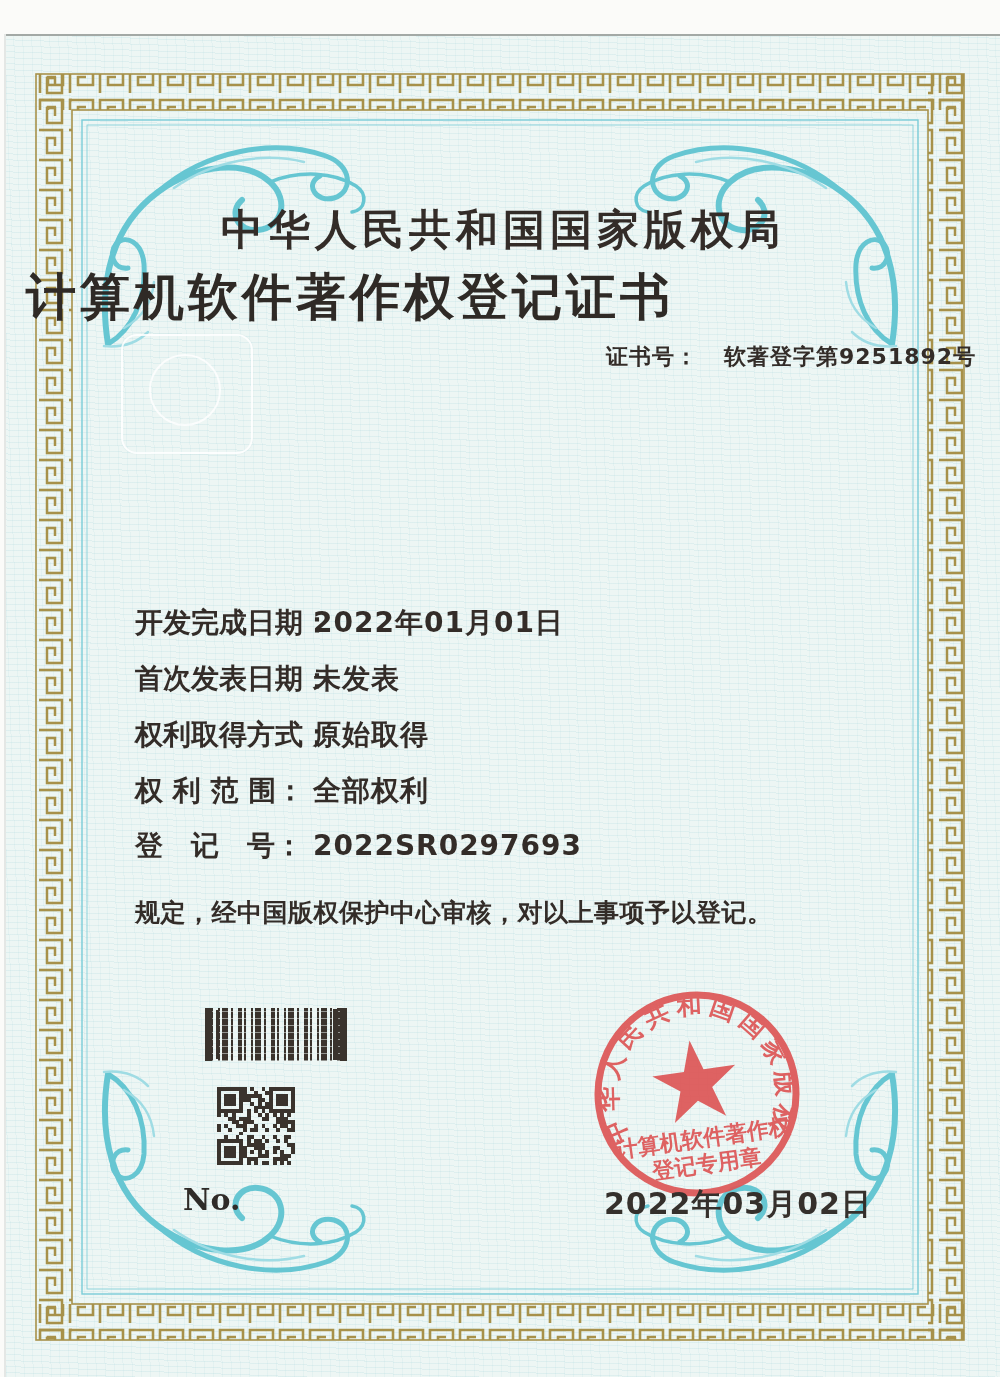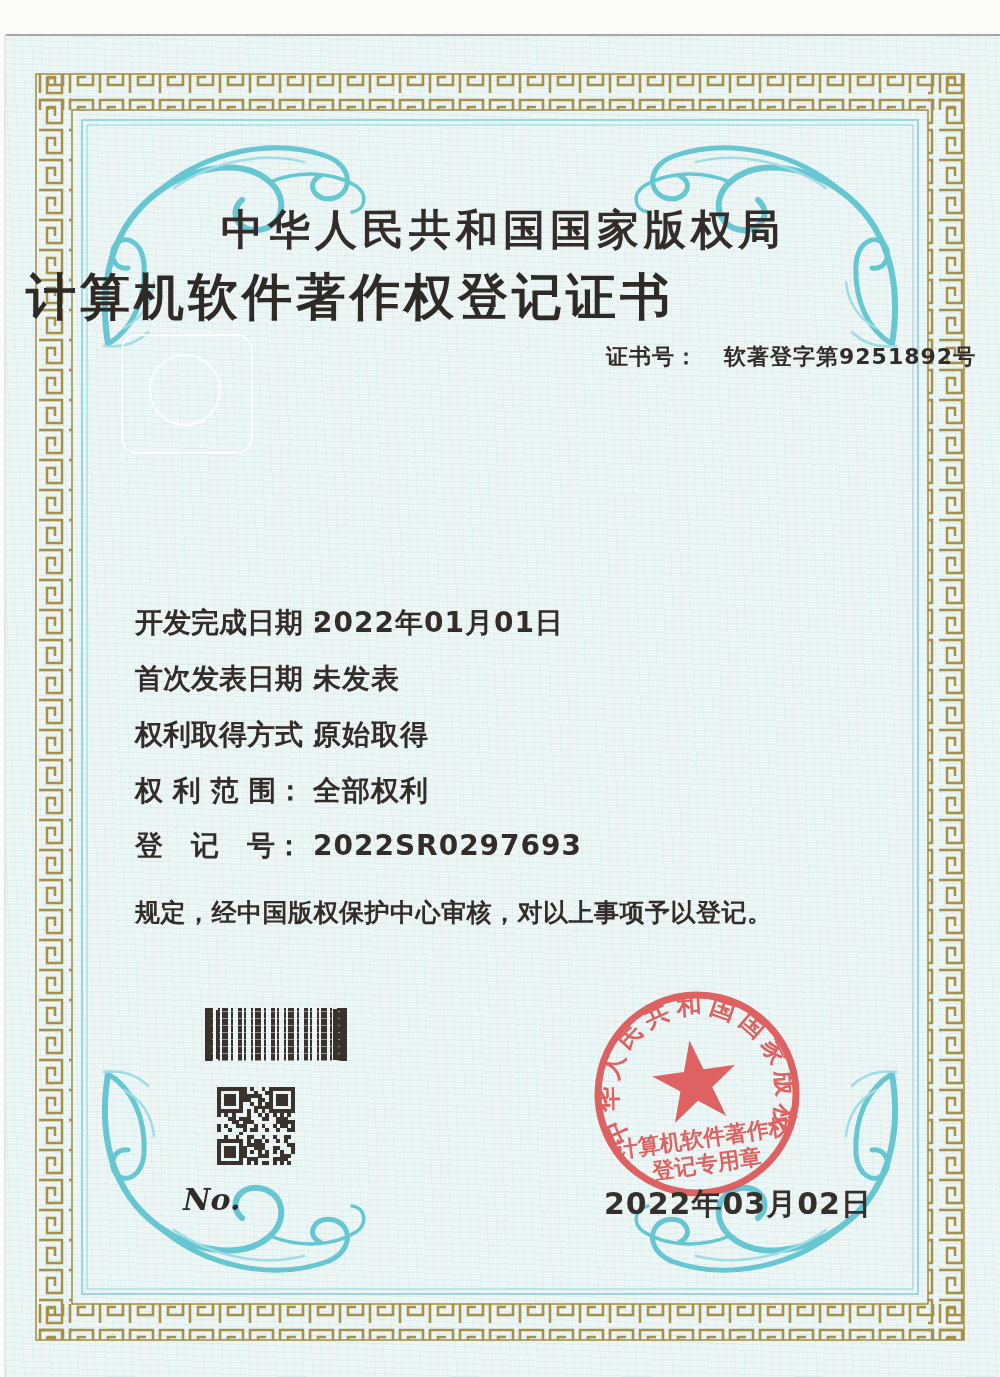--- a/index.html
+++ b/index.html
@@ -62,21 +62,21 @@
         #3a332d 26px 28px, transparent 28px 33px);
   }
   .barcode::before,.barcode::after{
     content:"";position:absolute;top:0;bottom:0;background:#3a332d;width:7px;
   }
   .barcode::before{left:0;box-shadow:9px 0 0 -2px #3a332d;}
   .barcode::after{right:0;box-shadow:-8px 0 0 -1px #3a332d;}
   .qrcode{position:absolute;left:211px;top:1051px;width:78px;height:78px;}
   .qrcode i{position:absolute;width:3.9px;height:3.9px;background:#3a332d;}
   .serial{
-    position:absolute;left:177px;top:1146px;display:flex;align-items:flex-end;gap:14px;font-style:italic;
+    position:absolute;left:177px;top:1146px;display:flex;align-items:flex-end;gap:14px;
   }
   .serial .pfx{
     font-family:"DejaVu Serif","Liberation Serif",serif;font-weight:bold;
     font-size:30px;color:#2f2b28;
   }
   .serial .num{
     font-family:"DejaVu Sans Mono","Liberation Mono",monospace;
     font-size:31px;color:#c75b50;letter-spacing:3px;font-weight:500;
   }
   .seal{position:absolute;left:579px;top:946px;opacity:.93;}

